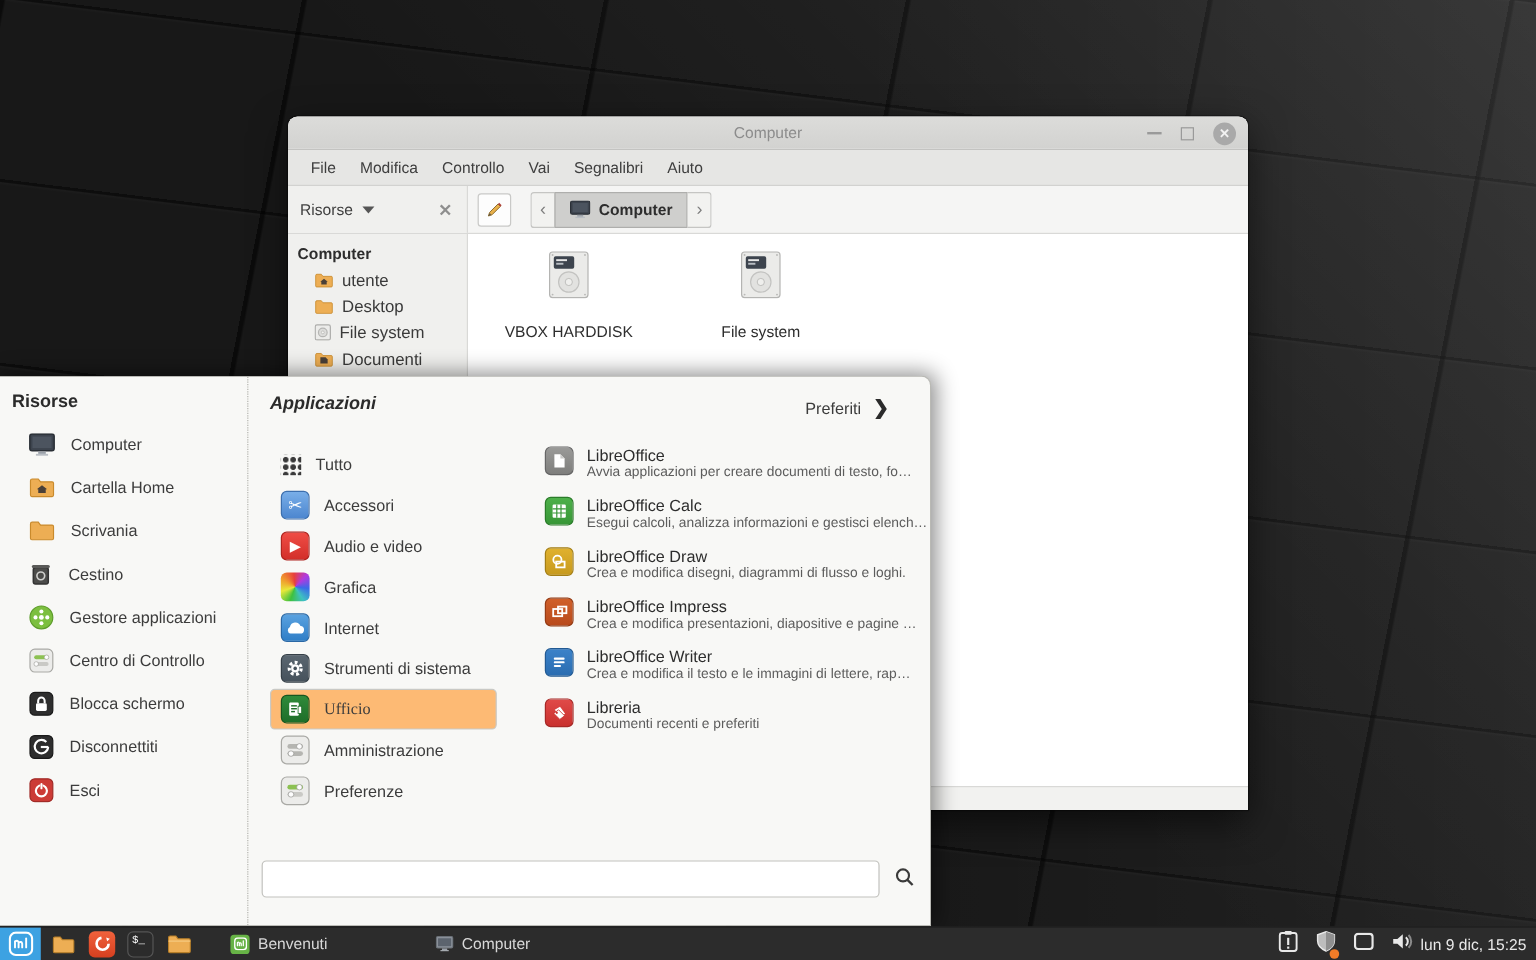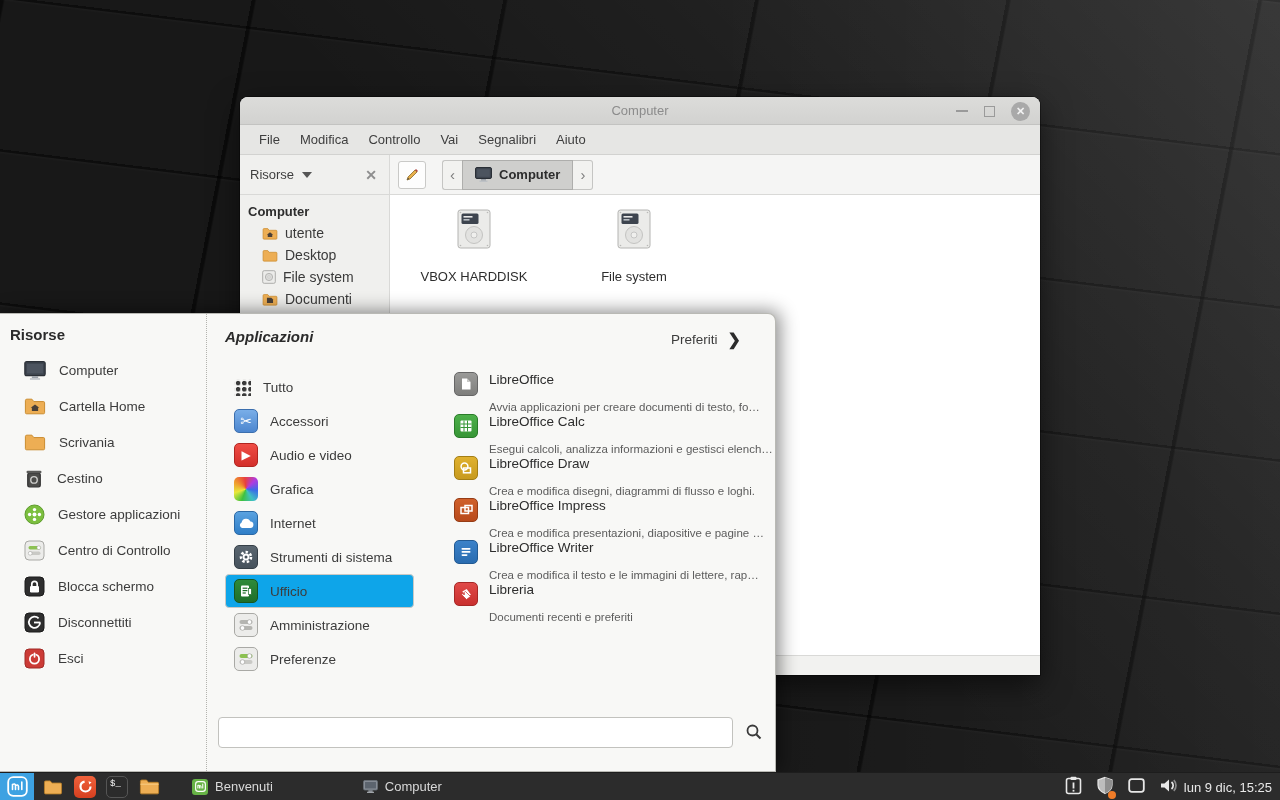--- a/index.html
+++ b/index.html
@@ -76,30 +76,30 @@
   }
   .mp-left { width:207px; flex:0 0 207px; border-right:1px dotted #b3b3ae; padding-top:12px; }
   .mp-heading { font-size:15px; font-weight:bold; color:#2b2b2b; padding-left:10px; height:26px; }
   .mp-item { display:flex; align-items:center; gap:13px; height:36px; padding-left:24px; font-size:13.5px; color:#3c3c3c; }
   .mp-left .section2 { margin-top:24px; }
   .mp-center { width:223px; flex:0 0 223px; padding-top:14px; position:relative; }
   .mp-center .mp-heading { padding-left:18px;font-style:italic; }
   .cat-list { margin-top:16px; }
   .cat-item { display:flex; align-items:center; gap:12px; height:34px; margin:0 16px 0 18px; padding:0 8px;
     font-size:13.5px; color:#3c3c3c; border:1px solid transparent; border-radius:4px; }
-  .cat-item.selected { background:#0ea5e9; border-color:#c9c9c5; }
+  .cat-item.selected { background:#fdba74; border-color:#c9c9c5;font-family:Liberation Serif, serif; }
   .mp-right { flex:1; padding-top:14px; position:relative; }
   .fav-link { position:absolute; top:16px; right:34px; display:flex; align-items:center; gap:10px;
     font-size:13.5px; color:#3c3c3c; }
   .fav-chevron { font-size:16px; font-weight:bold; color:#2b2b2b; }
   .app-list { margin-top:44px; padding-left:24px; }
   .app-item { display:flex; gap:11px; height:42px; align-items:flex-start; }
   .app-texts { display:flex; flex-direction:column; }
   .app-name { font-size:13.5px; color:#2d2d2d; }
-  .app-desc { font-size:11.5px; color:#5c5c5c; margin-top:14px; max-width:300px; white-space:nowrap; overflow:hidden; }
+  .app-desc { font-size:11.5px; color:#5c5c5c; margin-top:1px; max-width:300px; white-space:nowrap; overflow:hidden; }
   .mp-search { position:absolute; left:218px; right:42px; bottom:23px; height:31px;
     background:#fff; border:1px solid #c2c2be; border-radius:4px; font-size:13px; padding:0 8px; outline:none; }
   .mp-search-icon { position:absolute; right:12px; bottom:26px; }
 
   
   .sq { border-radius:5px; display:flex; align-items:center; justify-content:center; flex:0 0 auto; }
   .sq24 { width:24px; height:24px; }
   .sq22 { width:22px; height:22px; }
   .dotgrid { width:17px; height:17px; flex:0 0 auto;
     background-image:radial-gradient(circle, #3a3a3a 2.1px, transparent 2.6px);

